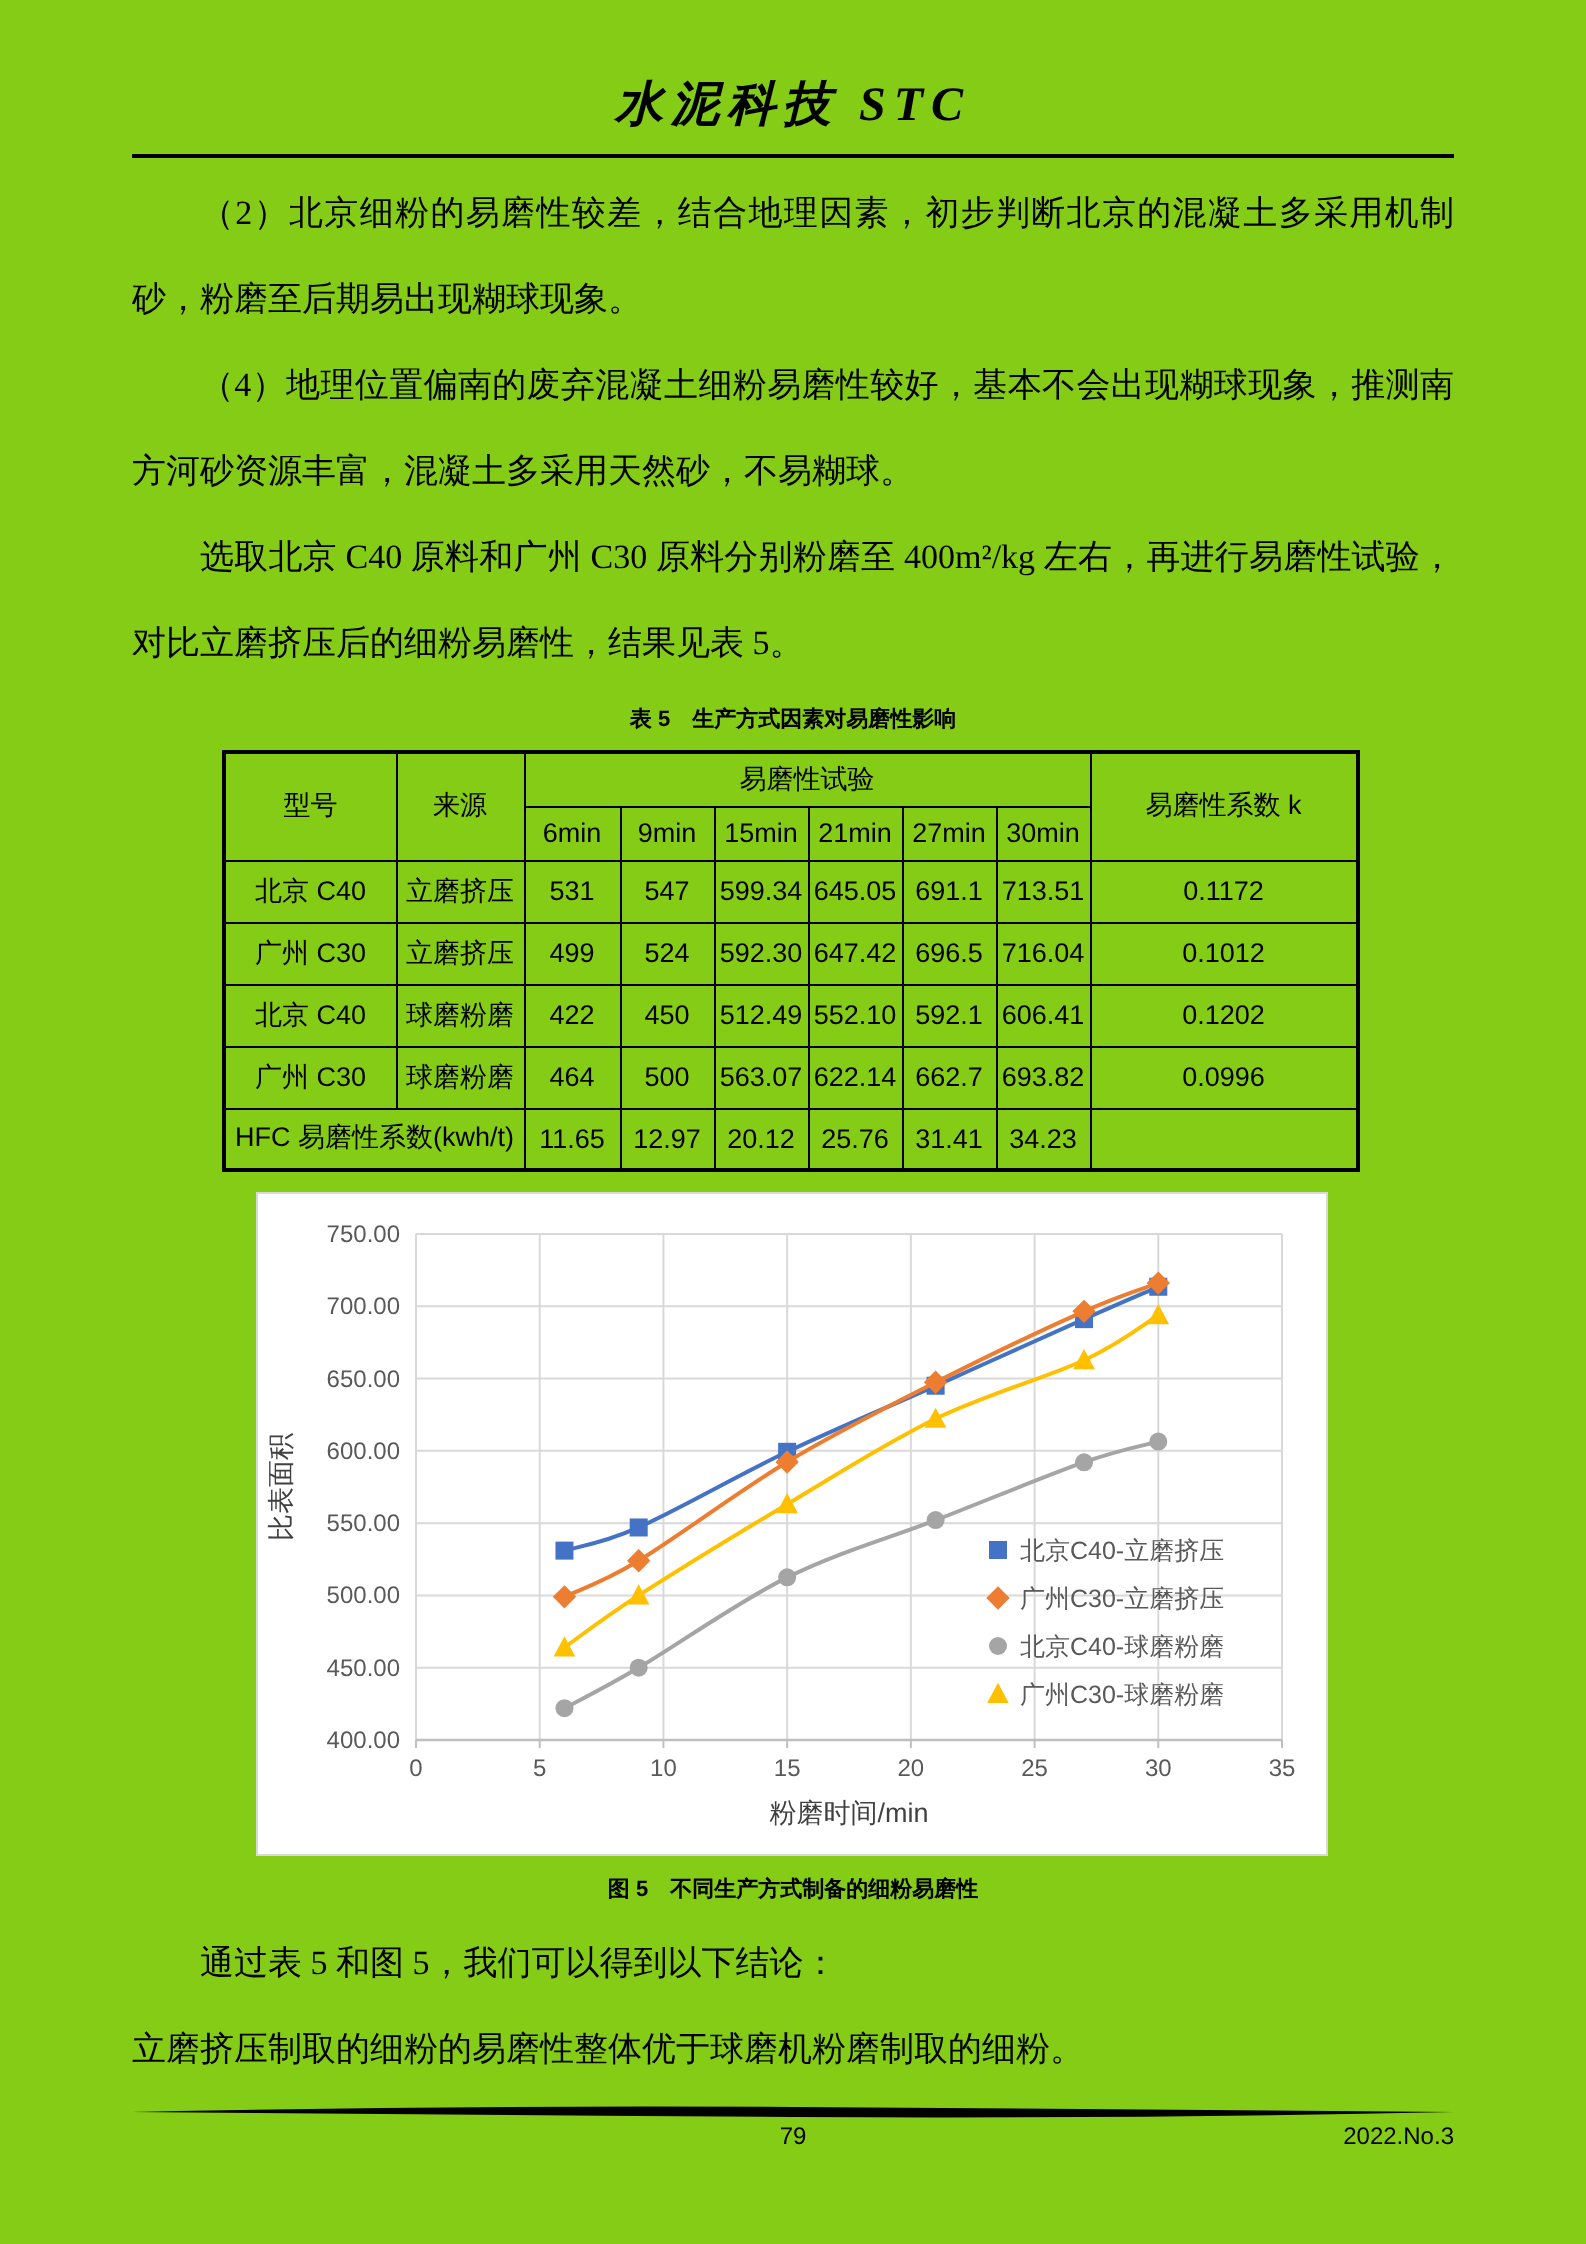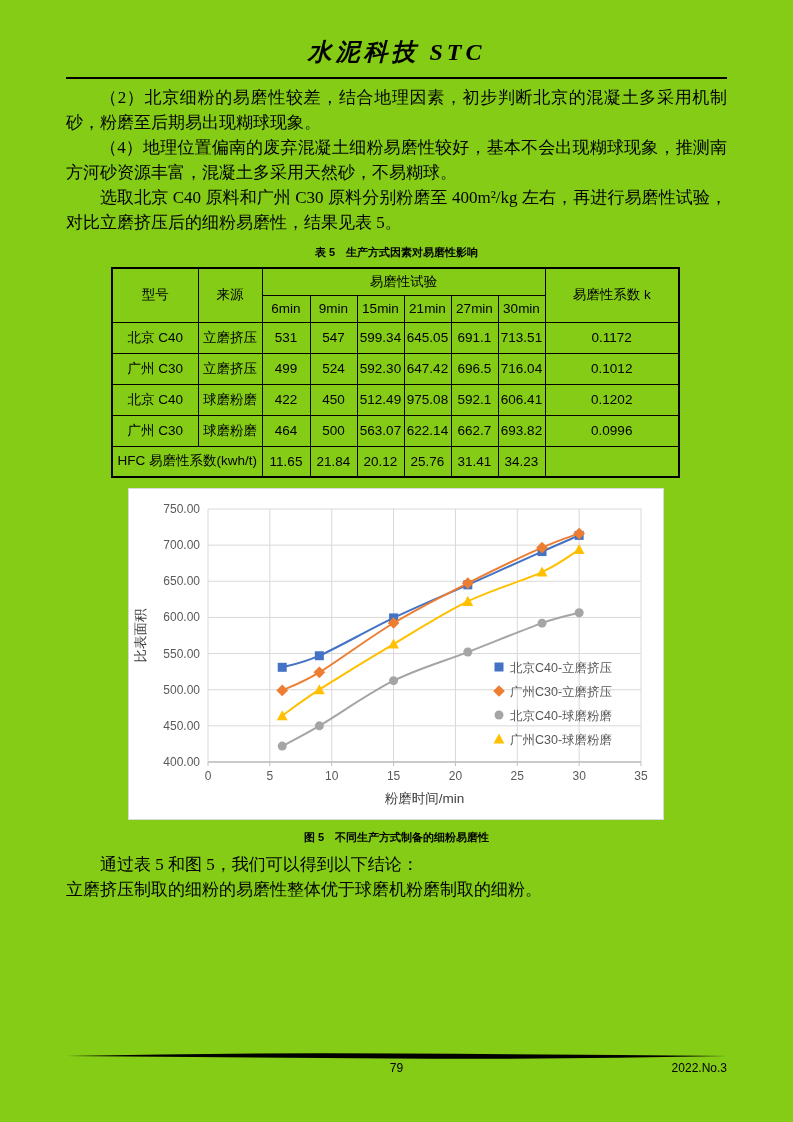--- a/index.html
+++ b/index.html
@@ -19,21 +19,21 @@
     text-align:center;
     font-size:24px;
     font-style:italic;
     letter-spacing:4px;
     font-weight:bold;
   }
   .header-rule{border-bottom:2.5px solid #000;margin-top:9px;}
   .bodytext p{
     margin:0;
     font-size:17px;
-    line-height:25px;
+    line-height:43px;
     text-align:justify;
   }
   .bodytext p.indent{text-indent:2em;}
   .first-block{margin-top:6px;}
   .section-heading{
     font-size:18px;
     font-weight:bold;
     line-height:30px;
     margin:5px 0 0 0;
     font-family:"Liberation Serif","DejaVu Serif",serif;
@@ -151,40 +151,40 @@
             <td>696.5</td>
             <td>716.04</td>
             <td>0.1012</td>
           </tr>
           <tr class="drow">
             <td>北京 C40</td>
             <td>球磨粉磨</td>
             <td>422</td>
             <td>450</td>
             <td>512.49</td>
-            <td>975.08</td>
+            <td>552.10</td>
             <td>592.1</td>
             <td>606.41</td>
             <td>0.1202</td>
           </tr>
           <tr class="drow">
             <td>广州 C30</td>
             <td>球磨粉磨</td>
             <td>464</td>
             <td>500</td>
             <td>563.07</td>
             <td>622.14</td>
             <td>662.7</td>
             <td>693.82</td>
             <td>0.0996</td>
           </tr>
           <tr class="drow">
             <td colspan="2" class="left-label">HFC  易磨性系数(kwh/t)</td>
             <td>11.65</td>
-            <td>21.84</td>
+            <td>12.97</td>
             <td>20.12</td>
             <td>25.76</td>
             <td>31.41</td>
             <td>34.23</td>
             <td></td>
           </tr>
         </tbody>
     </table>
 
     <div class="chart-box" id="chart-mount"><svg width="534" height="330" viewBox="0 0 534 330" style="font-family: &quot;Liberation Sans&quot;, &quot;DejaVu Sans&quot;, sans-serif;">

